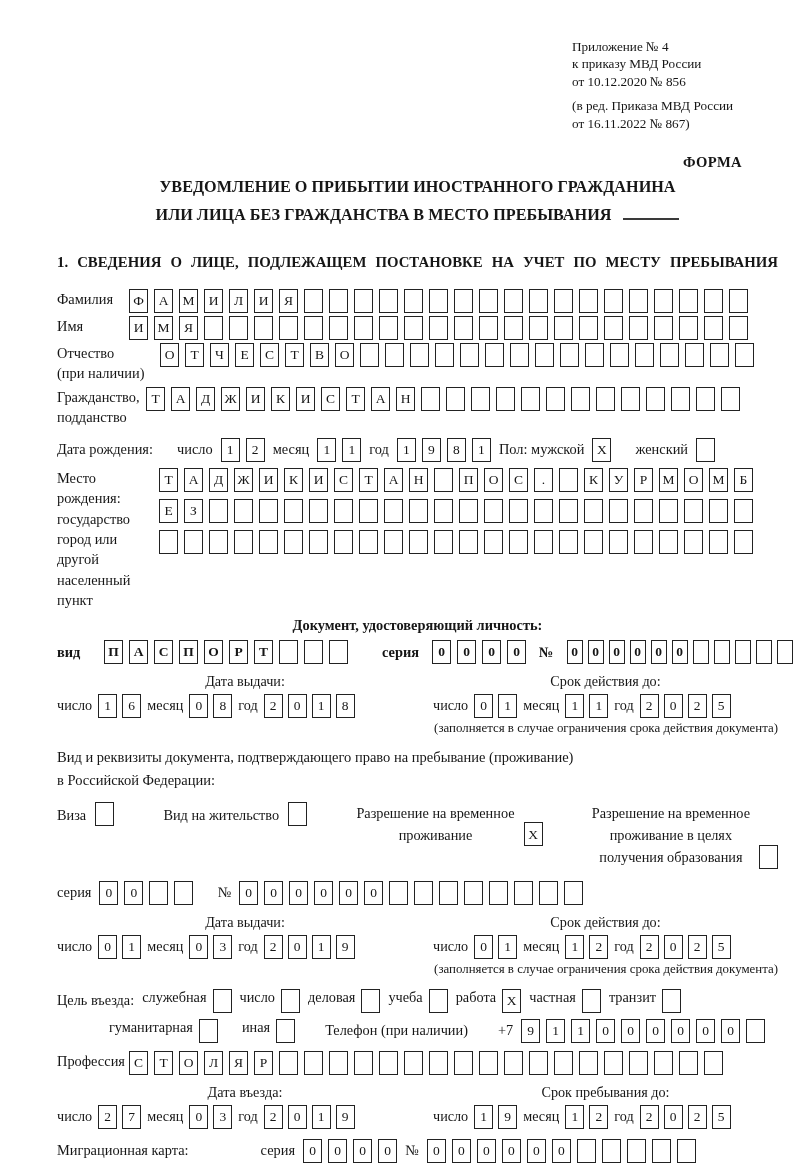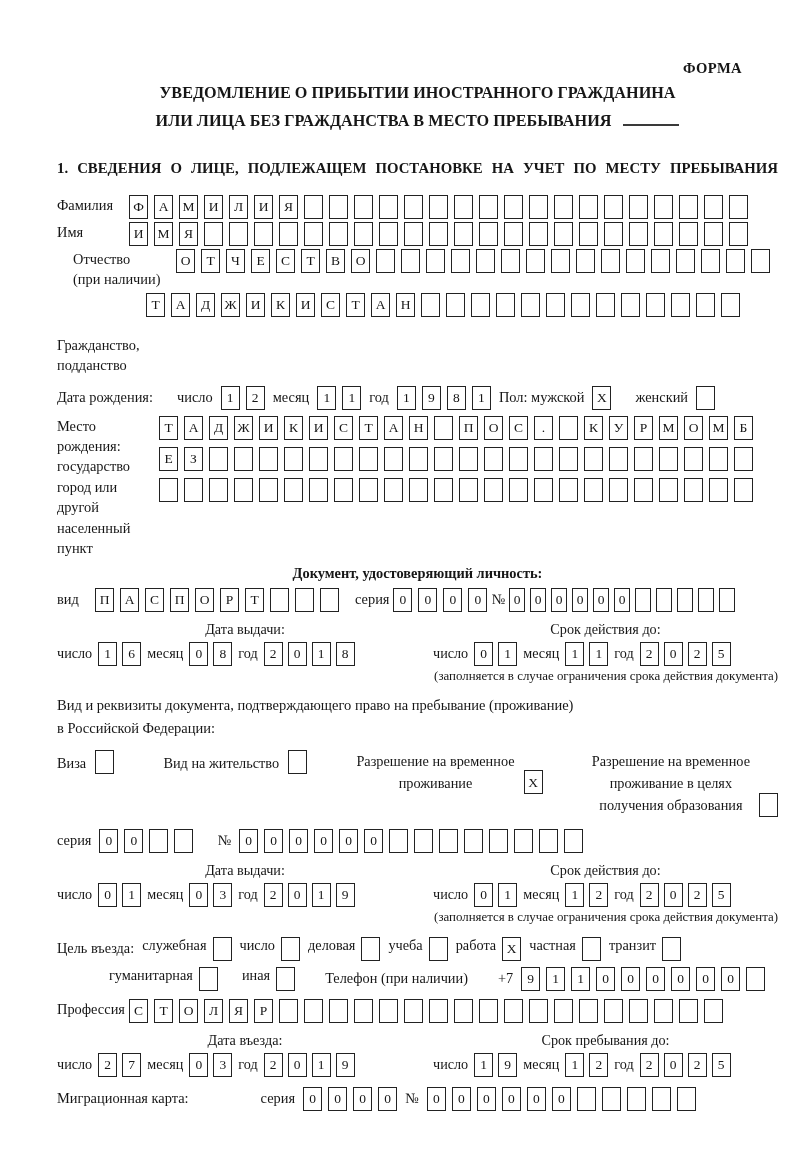--- a/index.html
+++ b/index.html
@@ -14,22 +14,22 @@
   .hdr .gap{margin-top:7px;}
   .forma{text-align:right;padding-right:36px;font-weight:bold;font-size:14.6px;margin-top:22px;letter-spacing:.4px;}
   
   .title{text-align:center;font-weight:bold;font-size:16.2px;line-height:1.75;margin-top:2px;}
   .uline{display:inline-block;width:56px;border-bottom:2.2px solid #3a3a3a;margin-left:12px;vertical-align:baseline;}
   .sec{font-weight:bold;font-size:14.8px;margin-top:24px;text-align:justify;text-align-last:justify;}
   
   .frow{display:flex;align-items:flex-start;margin-top:3px;}
   .lbl{font-size:14.4px;line-height:1.42;flex:0 0 auto;}
   .lw-fam{width:72px;}
-  .lw-pat{width:103px;margin-left:16px;}
-  .lw-cit{width:89px;margin-top:42px;}
+  .lw-pat{width:103px;}
+  .lw-cit{width:89px;}
   .lw-bp{width:102px;}
   .lw-vid{width:34px;}
   
   .cells{display:flex;gap:6px;flex:0 0 auto;}
   .cell{
     flex:0 0 auto;width:17px;height:22px;border:1.6px solid #222;
     display:flex;align-items:center;justify-content:center;
     font-size:13.5px;line-height:1;background:#fff;
   }
   .cells.sm{gap:5px;}
@@ -56,20 +56,27 @@
   .pi{display:flex;align-items:flex-start;gap:6px;}
   .indent{padding-left:52px;}
   .mt6{margin-top:6px;}.mt8{margin-top:8px;}.mt10{margin-top:10px;}.mt12{margin-top:12px;}
   .sp8{width:8px;flex:0 0 auto;}.sp14{width:14px;flex:0 0 auto;}.sp60{width:56px;flex:0 0 auto;}
 </style>
 </head>
 <body>
 
 <div class="page">
 
+  <div class="hdr">
+    <div>Приложение № 4</div>
+    <div>к приказу МВД России</div>
+    <div>от 10.12.2020 № 856</div>
+    <div class="gap">(в ред. Приказа МВД России</div>
+    <div>от 16.11.2022 № 867)</div>
+  </div>
 
   <div class="forma">ФОРМА</div>
 
   <div class="title">
     <div>УВЕДОМЛЕНИЕ О ПРИБЫТИИ ИНОСТРАННОГО ГРАЖДАНИНА</div>
     <div><span>ИЛИ ЛИЦА БЕЗ ГРАЖДАНСТВА В МЕСТО ПРЕБЫВАНИЯ</span><span class="uline"></span></div>
   </div>
 
   <div class="sec">1. СВЕДЕНИЯ О ЛИЦЕ, ПОДЛЕЖАЩЕМ ПОСТАНОВКЕ НА УЧЕТ ПО МЕСТУ ПРЕБЫВАНИЯ</div>
 
@@ -316,21 +323,21 @@
           <span class="cell"></span>
           <span class="cell"></span>
           <span class="cell"></span>
           <span class="cell"></span>
         </span>
     </span>
   </div>
 
   <div class="subhead">Документ, удостоверяющий личность:</div>
 
-  <div class="frow mt6" style="align-items:center;gap:4px;">
+  <div class="frow mt6" style="align-items:center;gap:13px;font-weight:bold;">
     <span class="lbl lw-vid">вид</span>
     <span class="cells">
         <span class="cell">П</span>
         <span class="cell">А</span>
         <span class="cell">С</span>
         <span class="cell">П</span>
         <span class="cell">О</span>
         <span class="cell">Р</span>
         <span class="cell">Т</span>
         <span class="cell"></span>

